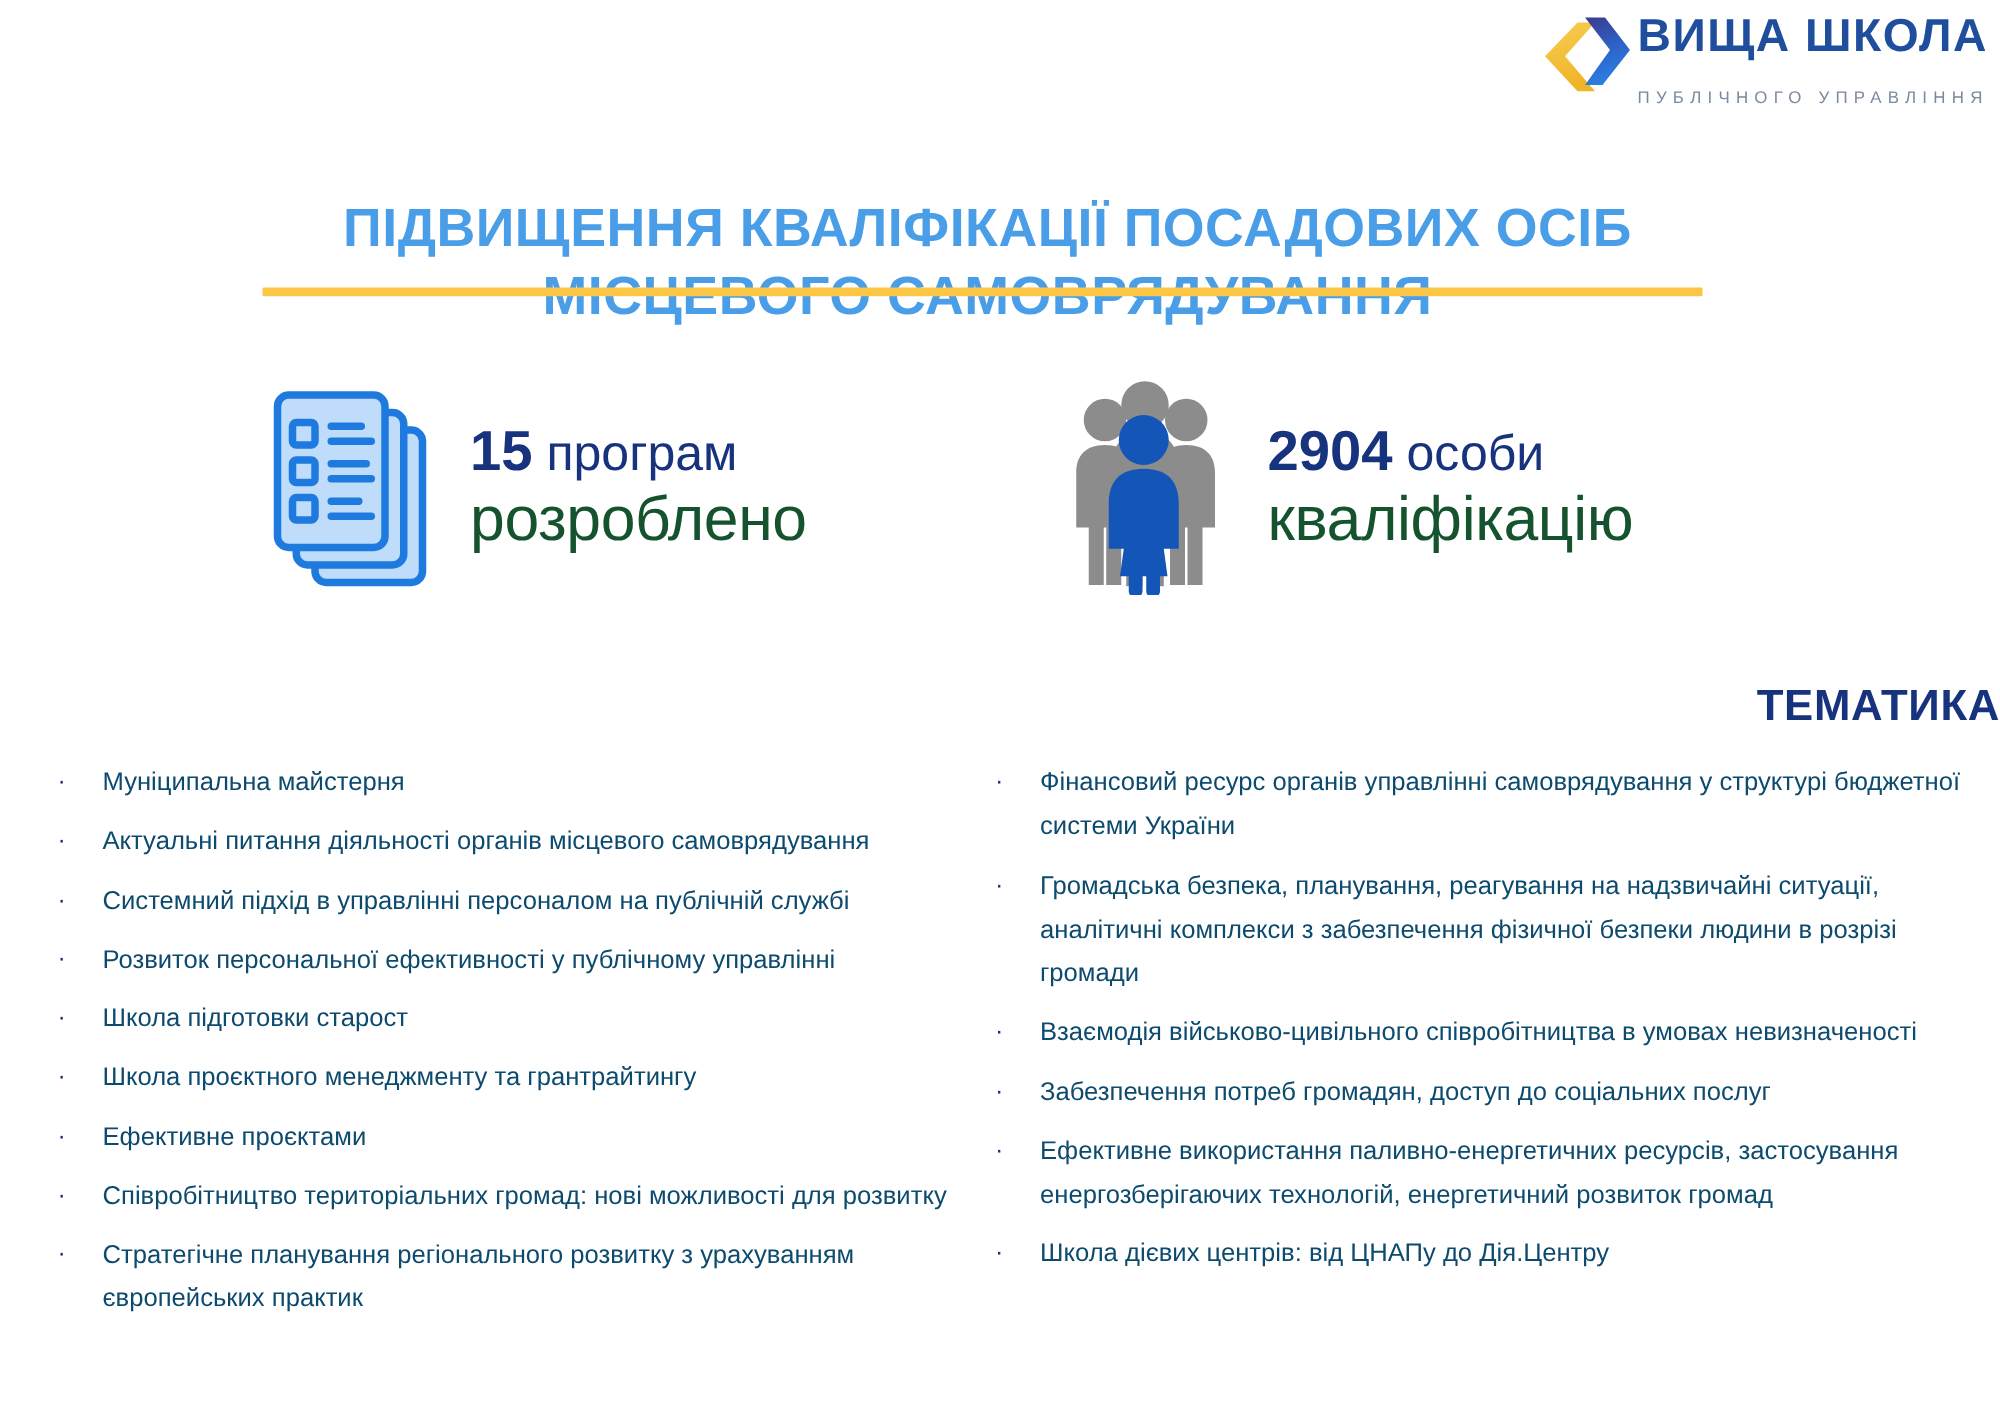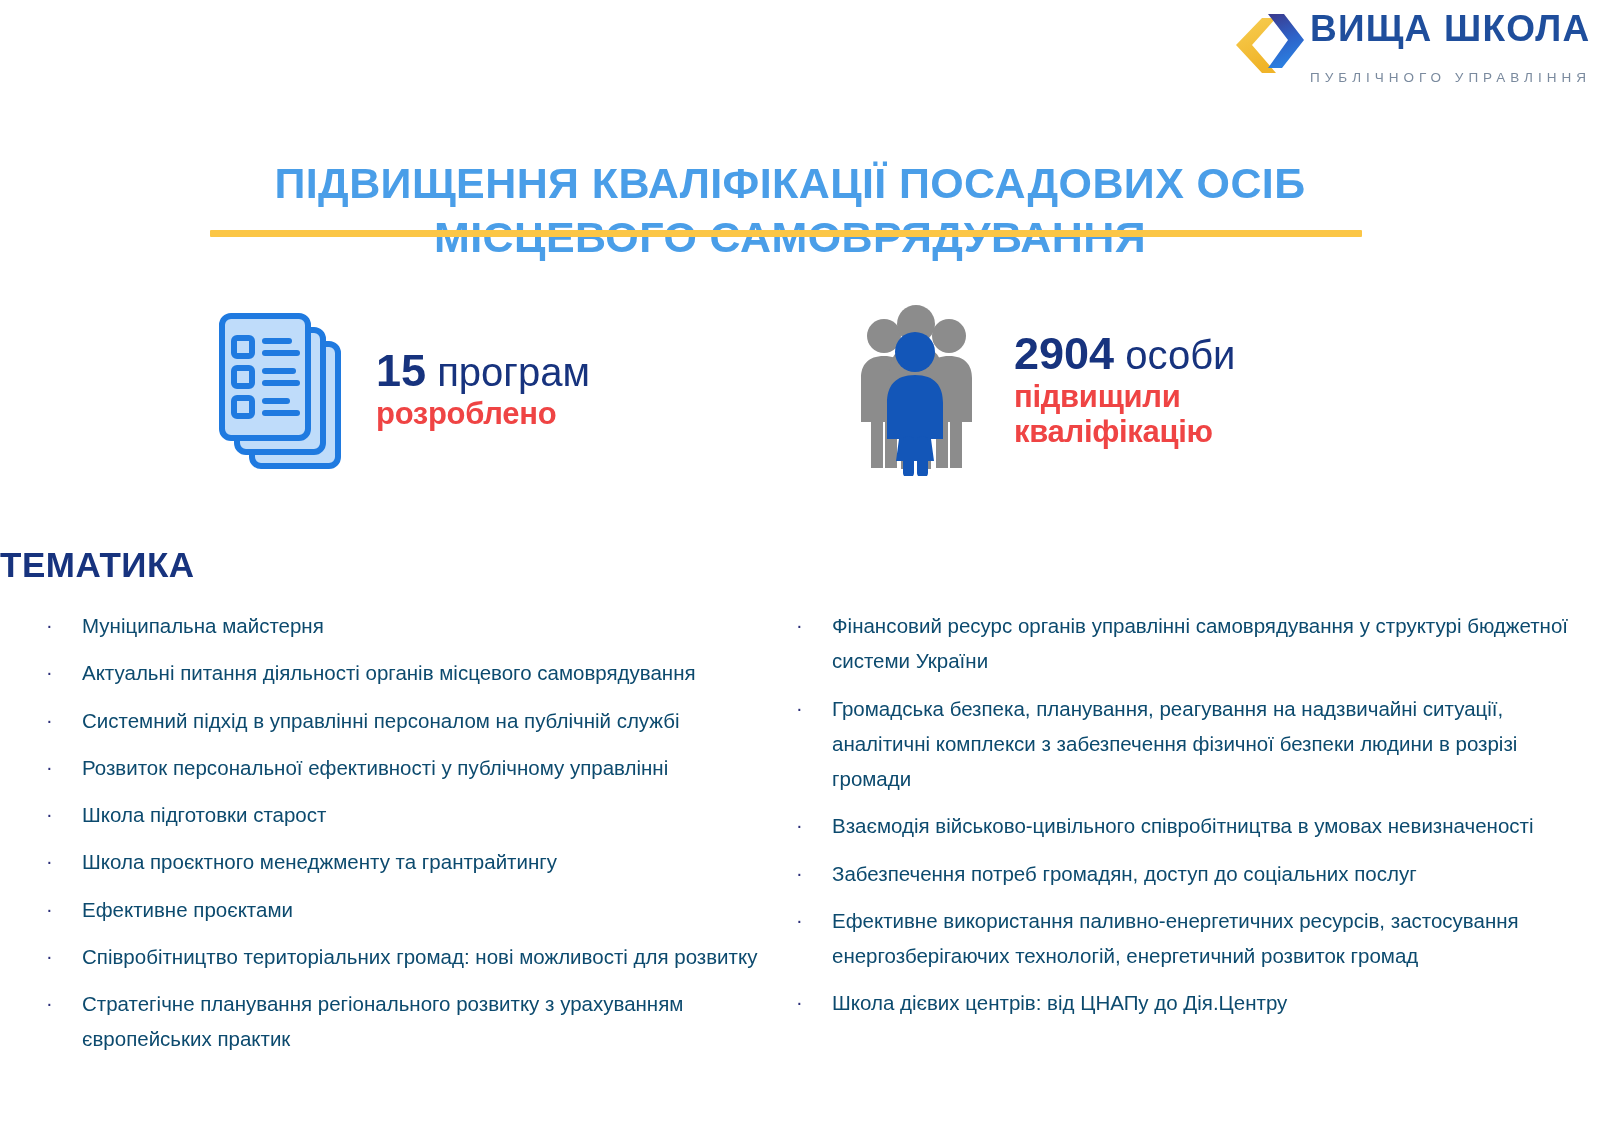--- a/index.html
+++ b/index.html
@@ -112,36 +112,36 @@
     font-size: 40px;
     color: #17337e;
     line-height: 1.18;
     white-space: nowrap;
   }
   .stat-line1 .big {
     font-weight: bold;
     font-size: 45px;
   }
   .stat-line2 {
-    font-size: 31px;
-    font-weight: bold;
-    color: #ef4444;
+    font-size: 50px;
+    font-weight: normal;
+    color: #14532d;
     line-height: 1.12;
     white-space: nowrap;
     letter-spacing: -0.3px;
   }
   .stat-people .stat-text { padding-left: 6px; }
 
   
   .section-heading {
     position: absolute;
     top: 545px;
     left: 0;
     width: 1600px;
-    text-align: left;
+    text-align: right;
     font-size: 35px;
     font-weight: bold;
     color: #17337e;
     letter-spacing: 0.5px;
   }
 
   
   .topics {
     position: absolute;
     top: 608px;
@@ -269,21 +269,20 @@
             <rect x="51" y="140" width="11" height="42" rx="5"></rect>
             <rect x="65" y="140" width="11" height="42" rx="5"></rect>
           </g>
         </svg>
       </div>
       <div class="stat-text">
         <div class="stat-line1">
           <span class="big">2904</span>
           <span>особи</span>
         </div>
-        <div class="stat-line2">підвищили</div>
         <div class="stat-line2">кваліфікацію</div>
       </div>
     </div>
 
   </div>
 
   <div class="section-heading">ТЕМАТИКА</div>
 
   <div class="topics">
     <div class="topic-col col-left" id="topics-left">

